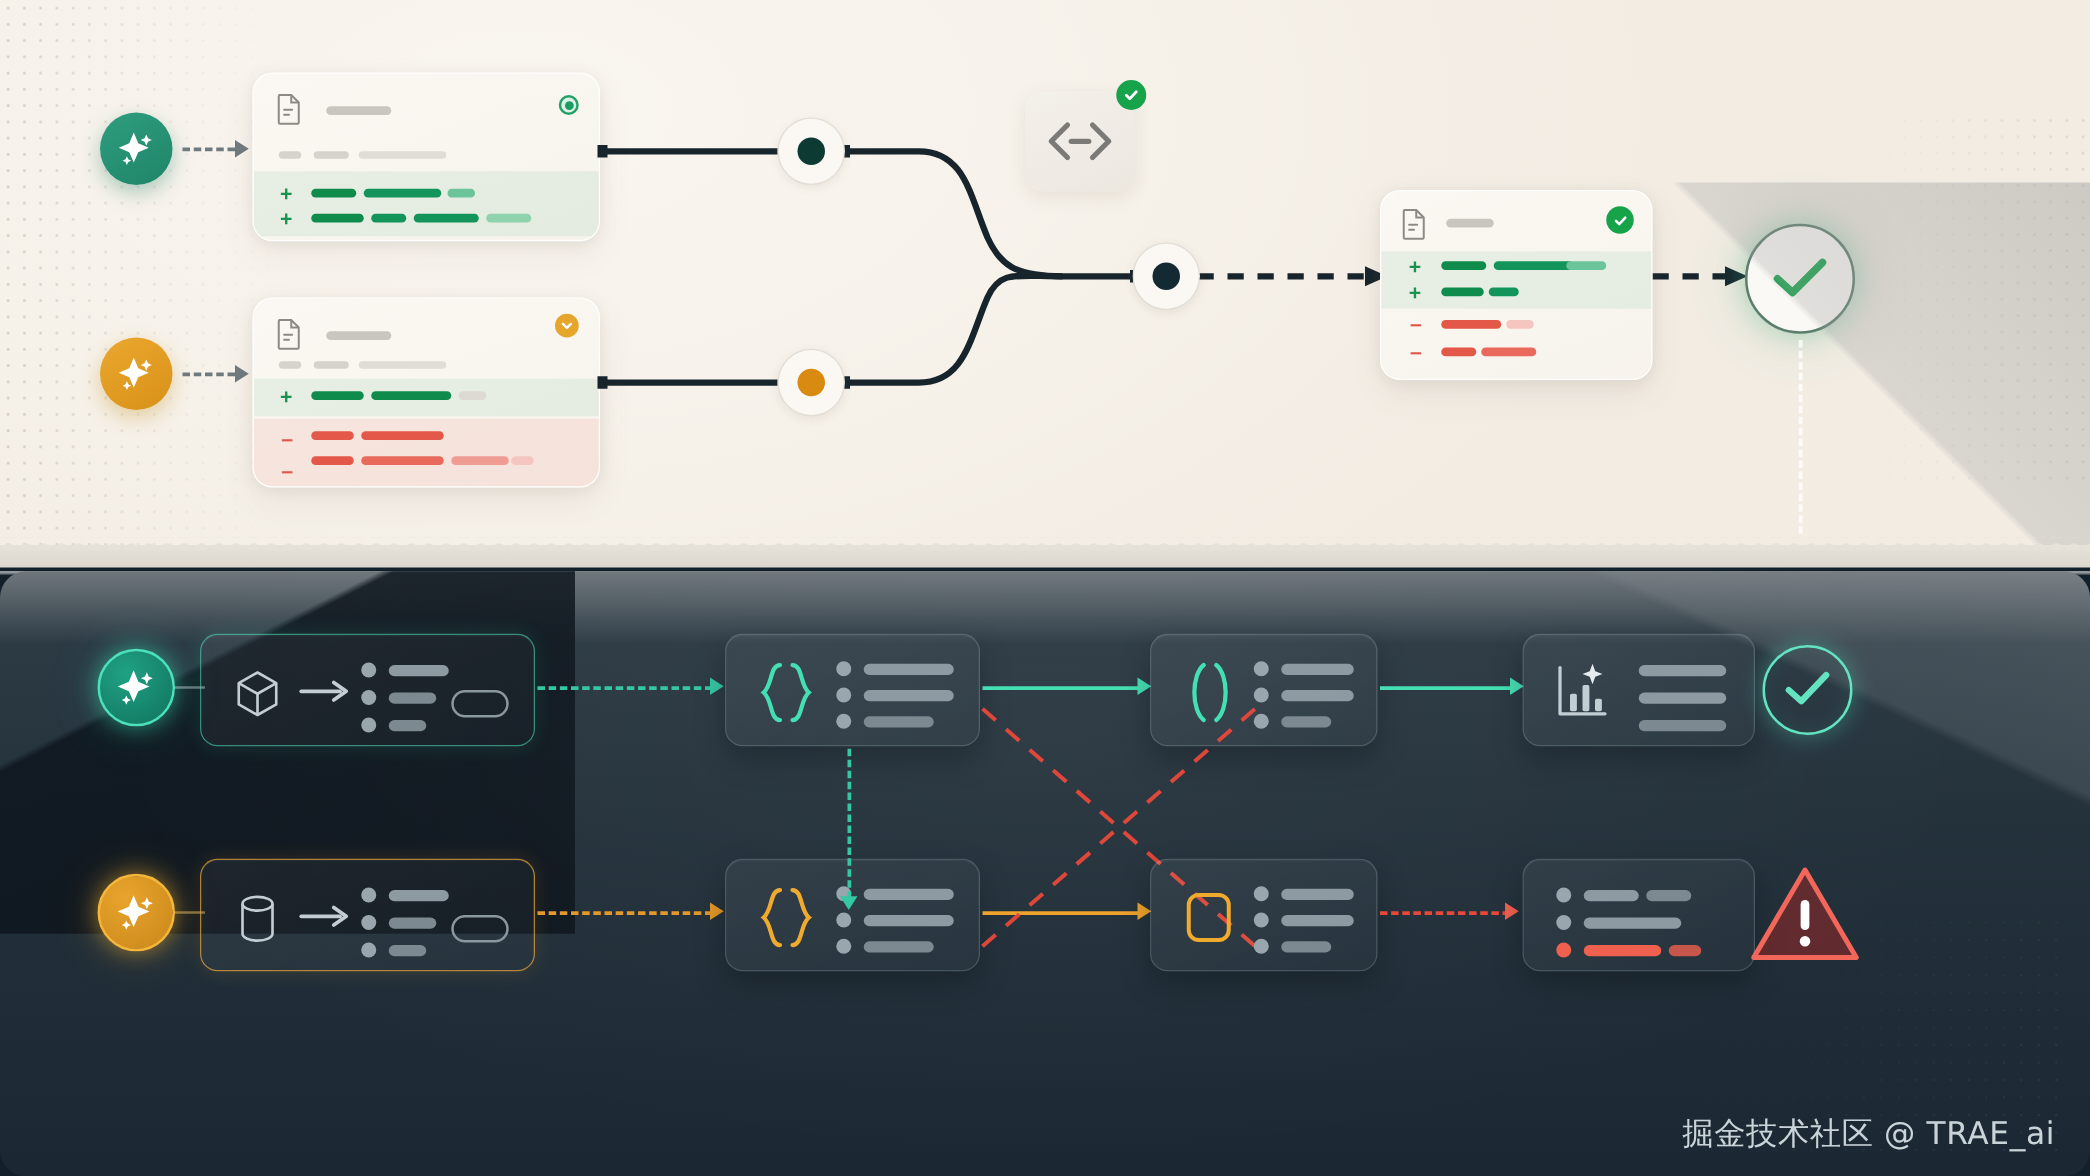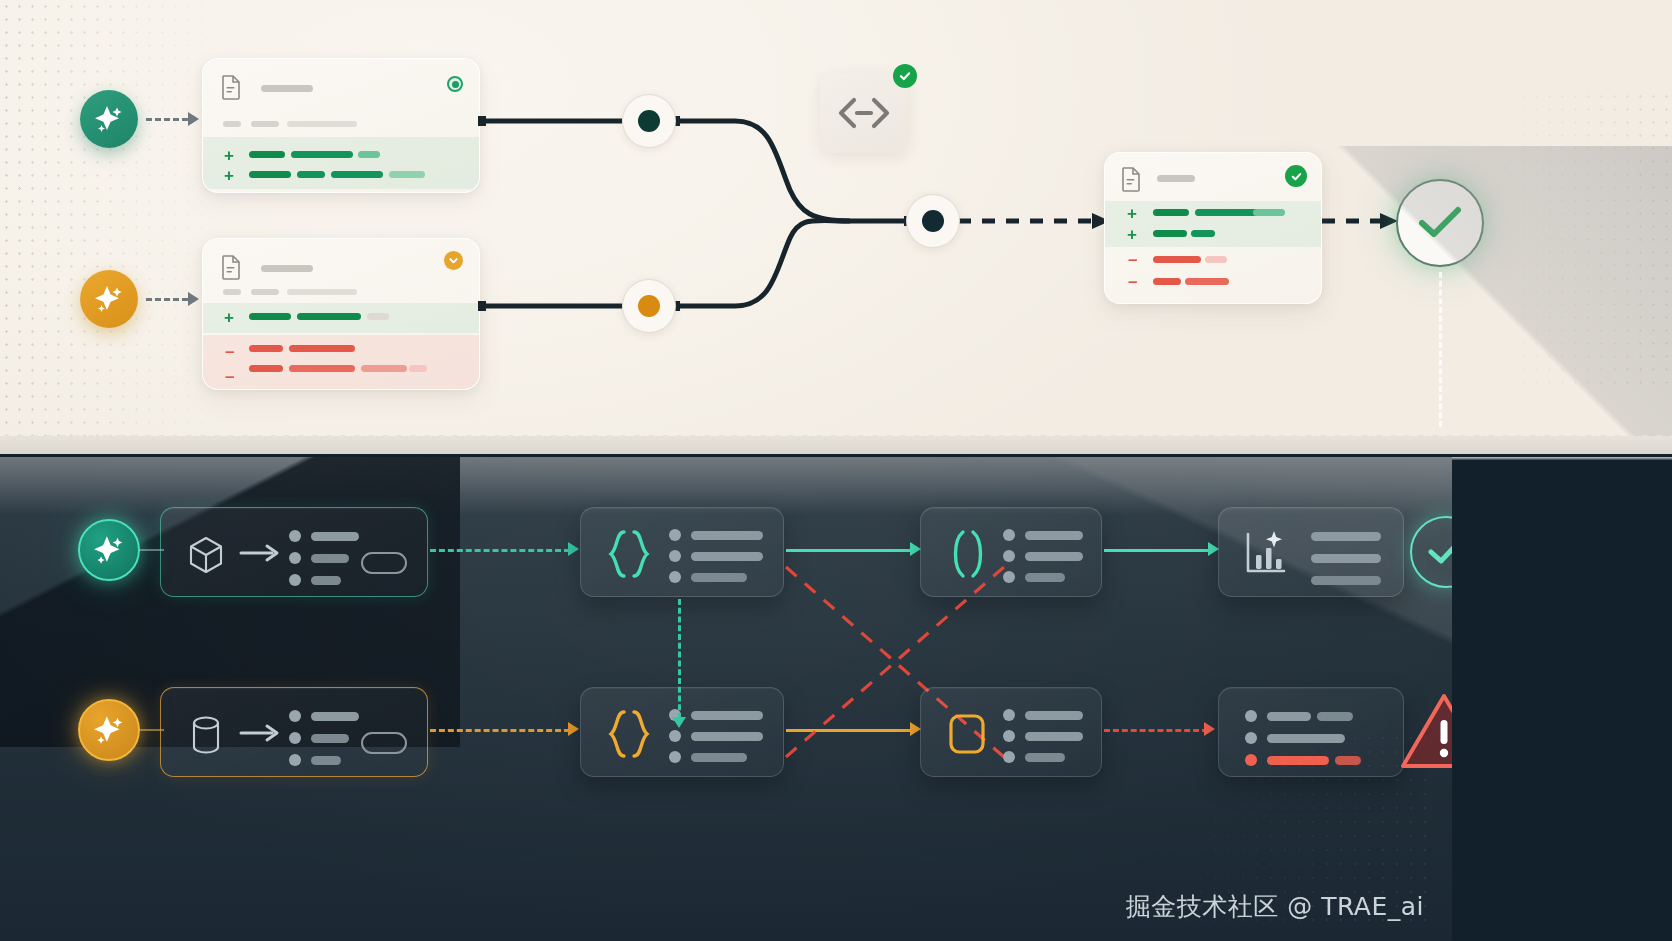--- a/index.html
+++ b/index.html
@@ -49,24 +49,25 @@
     background-image:radial-gradient(circle at 50% 100%, #e6e1d9 5px, transparent 5.4px);
     background-size:14px 10px;
   }
   #divider .shadowline {
     position:absolute; left:0; bottom:0px; width:1672px; height:3px;
     background:linear-gradient(180deg, rgba(255,255,255,.75), rgba(120,120,120,.35));
   }
 
   
   #dark-panel {
-    position:absolute; left:0; top:457px; width:1452px; height:484px;
+    position:absolute; left:0; top:457px; width:1672px; height:484px;
     background:
       linear-gradient(180deg,#6f777c 0%,#59636a 4%,#2c3a44 12%, #24323c 40%, #1b2833 100%);
     overflow:hidden;
+    border-radius:21px;
   }
   #dark-panel .wedge {
     position:absolute; left:-160px; top:-10px; width:620px; height:300px;
     background:linear-gradient(153deg, rgba(12,20,27,.0) 0%, rgba(12,20,27,.0) 40%, rgba(14,22,30,.85) 41%, rgba(14,22,30,.95) 100%);
   }
   #dark-panel .wedge2 {
     position:absolute; right:-60px; top:-20px; width:760px; height:520px;
     background:linear-gradient(205deg, rgba(150,155,158,.30) 0%, rgba(140,146,150,.22) 26%, rgba(10,18,25,.0) 27%);
   }
   #dark-panel .vignette {

